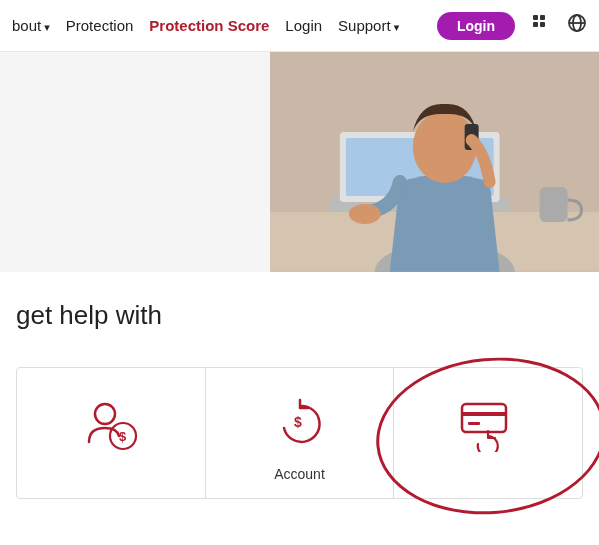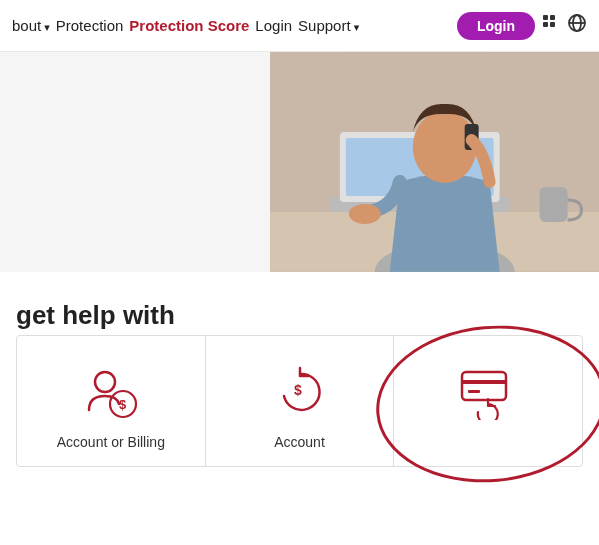--- a/index.html
+++ b/index.html
@@ -6,21 +6,21 @@
     body { width: 599px; height: 545px; font-family: Arial, sans-serif; overflow: hidden; background: #fff; }
 
     
     .navbar {
       display: flex;
       align-items: center;
       padding: 0 12px;
       height: 52px;
       background: #fff;
       border-bottom: 1px solid #e8e8e8;
-      gap: 6px;
+      gap: 16px;
     }
     .nav-item {
       font-size: 15px;
       color: #222;
       cursor: pointer;
       font-weight: 500;
       white-space: nowrap;
     }
     .nav-item.active {
       color: #b01c2e;
@@ -73,23 +73,23 @@
       align-items: center;
       justify-content: center;
     }
 
     
     .help-section {
       padding: 28px 16px 16px 16px;
     }
     .help-title {
       font-size: 26px;
-      font-weight: 700;
-      color: #222;
-      margin-bottom: 4px;
+      font-weight: 400;
+      color: #222;
+      margin-bottom: 36px;
     }
 
     
     .cards-row {
       display: flex;
       gap: 0;
       border: 1px solid #ddd;
       border-radius: 4px;
       overflow: visible;
     }
@@ -208,21 +208,20 @@
       <div class="card-icon">
         <svg width="60" height="60" viewBox="0 0 60 60" fill="none" xmlns="http://www.w3.org/2000/svg">
 
           <circle cx="24" cy="22" r="10" stroke="#b01c2e" stroke-width="2.5" fill="none"></circle>
           <path d="M8 50 Q8 36 24 36 Q36 36 38 44" stroke="#b01c2e" stroke-width="2.5" fill="none" stroke-linecap="round"></path>
 
           <circle cx="42" cy="44" r="13" stroke="#b01c2e" stroke-width="2.2" fill="none"></circle>
           <text x="38" y="49" font-size="13" fill="#b01c2e" font-weight="bold">$</text>
         </svg>
       </div>
-      <span class="card-label">Account or Billing</span>
     </div>
 
     <div class="card">
       <div class="card-icon">
         <svg width="60" height="60" viewBox="0 0 60 60" fill="none" xmlns="http://www.w3.org/2000/svg">
 
           <path d="M30 14 A18 18 0 1 1 14 36" stroke="#b01c2e" stroke-width="2.5" fill="none" stroke-linecap="round"></path>
 
           <polyline points="30,8 30,16 38,16" stroke="#b01c2e" stroke-width="2.5" fill="none" stroke-linecap="round" stroke-linejoin="round"></polyline>
 

